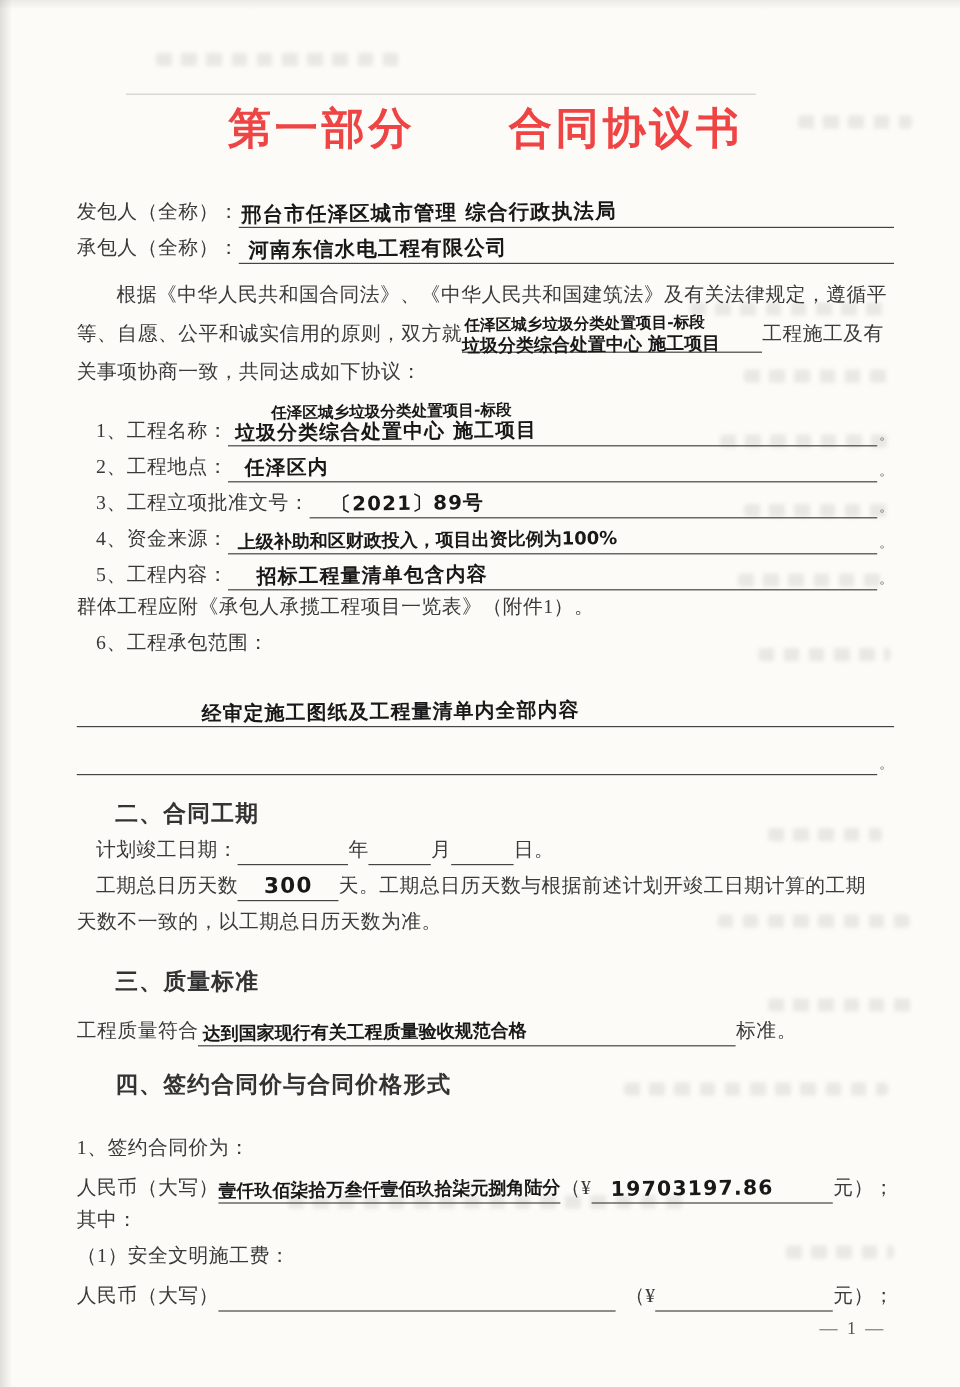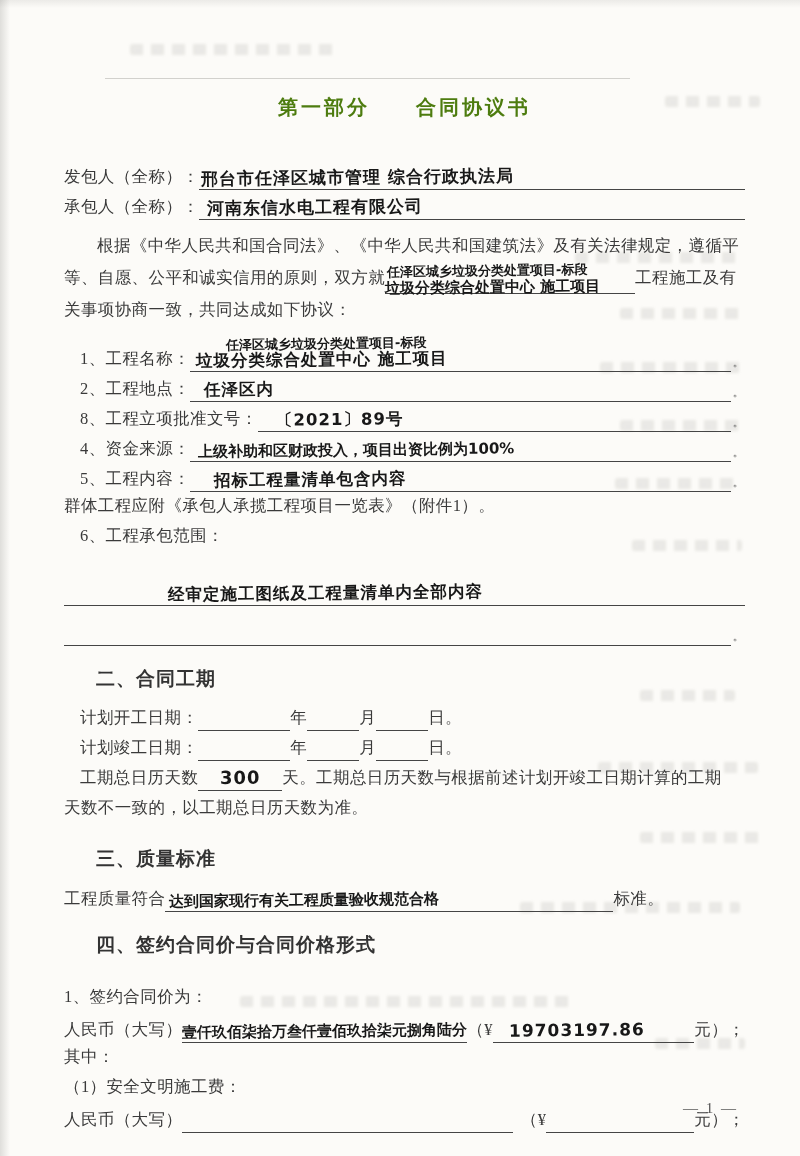--- a/index.html
+++ b/index.html
@@ -13,22 +13,22 @@
     background:linear-gradient(90deg,rgba(90,90,85,.18),rgba(90,90,85,0));}
   .edge-top{position:absolute;left:0;top:0;right:0;height:8px;
     background:linear-gradient(180deg,rgba(90,90,85,.10),rgba(90,90,85,0));}
   
   .smudge{position:absolute;height:11px;border-radius:3px;filter:blur(1.6px);
     background:repeating-linear-gradient(90deg,rgba(110,110,104,.13) 0 13px,rgba(110,110,104,0) 13px 21px);}
   .faint-line{position:absolute;height:1px;background:rgba(100,100,95,.28);filter:blur(.4px);}
 
   .content{position:absolute;left:64px;top:0;width:681px;}
 
-  .doc-title{margin-top:84px;text-align:center;font-size:20px;font-weight:700;
-    letter-spacing:3px;color:#4d7c0f;line-height:46px;}
+  .doc-title{margin-top:84px;text-align:center;font-size:36px;font-weight:700;
+    letter-spacing:3px;color:#ef4444;line-height:46px;}
 
   .row{display:flex;align-items:flex-end;height:30px;line-height:27px;white-space:nowrap;}
   .inline-row{height:30px;line-height:27px;white-space:nowrap;}
   .lbl{white-space:nowrap;}
   .blank{display:inline-block;border-bottom:1.4px solid #454545;height:26px;
     vertical-align:bottom;position:relative;box-sizing:border-box;}
   .flex{flex:1;}
   .eol{font-size:12px;color:#555;margin-left:2px;line-height:20px;}
 
   .hw{display:inline-block;font-family:"DejaVu Sans","Liberation Sans",sans-serif;
@@ -97,21 +97,21 @@
       <span class="lbl">1、工程名称：</span>
       <span class="blank flex"><span class="hw-above" style="left:36px;">任泽区城乡垃圾分类处置项目-标段</span><span class="hw" style="padding-left:6px;">垃圾分类综合处置中心 施工项目</span></span>
       <span class="eol">。</span>
     </div>
     <div class="row indent1">
       <span class="lbl">2、工程地点：</span>
       <span class="blank flex"><span class="hw" style="padding-left:14px;text-align:center;">任泽区内</span></span>
       <span class="eol">。</span>
     </div>
     <div class="row indent1">
-      <span class="lbl">8、工程立项批准文号：</span>
+      <span class="lbl">3、工程立项批准文号：</span>
       <span class="blank flex"><span class="hw" style="padding-left:18px;">〔2021〕89号</span></span>
       <span class="eol">。</span>
     </div>
     <div class="row indent1">
       <span class="lbl">4、资金来源：</span>
       <span class="blank flex"><span class="hw hw-sm" style="padding-left:8px;">上级补助和区财政投入，项目出资比例为100%</span></span>
       <span class="eol">。</span>
     </div>
     <div class="row indent1">
       <span class="lbl">5、工程内容：</span>
@@ -123,23 +123,20 @@
     <div class="row" style="margin-top:24px;">
       <span class="blank flex"><span class="hw" style="padding-left:104px;">经审定施工图纸及工程量清单内全部内容</span></span>
     </div>
     <div class="row" style="margin-top:10px;">
       <span class="blank flex"></span>
       <span class="eol">。</span>
     </div>
 
     <div class="sec-h" style="margin-top:18px;">二、合同工期</div>
 
-    <div class="inline-row indent1" style="margin-top:10px;">
-      <span>计划开工日期：</span><span class="blank" style="width:92px;"></span><span>年</span><span class="blank" style="width:52px;"></span><span>月</span><span class="blank" style="width:52px;"></span><span>日。</span>
-    </div>
     <div class="inline-row indent1">
       <span>计划竣工日期：</span><span class="blank" style="width:92px;"></span><span>年</span><span class="blank" style="width:52px;"></span><span>月</span><span class="blank" style="width:52px;"></span><span>日。</span>
     </div>
     <div class="inline-row indent1">
       <span>工期总日历天数</span><span class="blank" style="width:84px;"><span class="hw" style="padding-left:22px;font-size:18px;">300</span></span><span>天。工期总日历天数与根据前述计划开竣工日期计算的工期</span>
     </div>
     <div class="inline-row">天数不一致的，以工期总日历天数为准。</div>
 
     <div class="sec-h" style="margin-top:20px;">三、质量标准</div>
 

